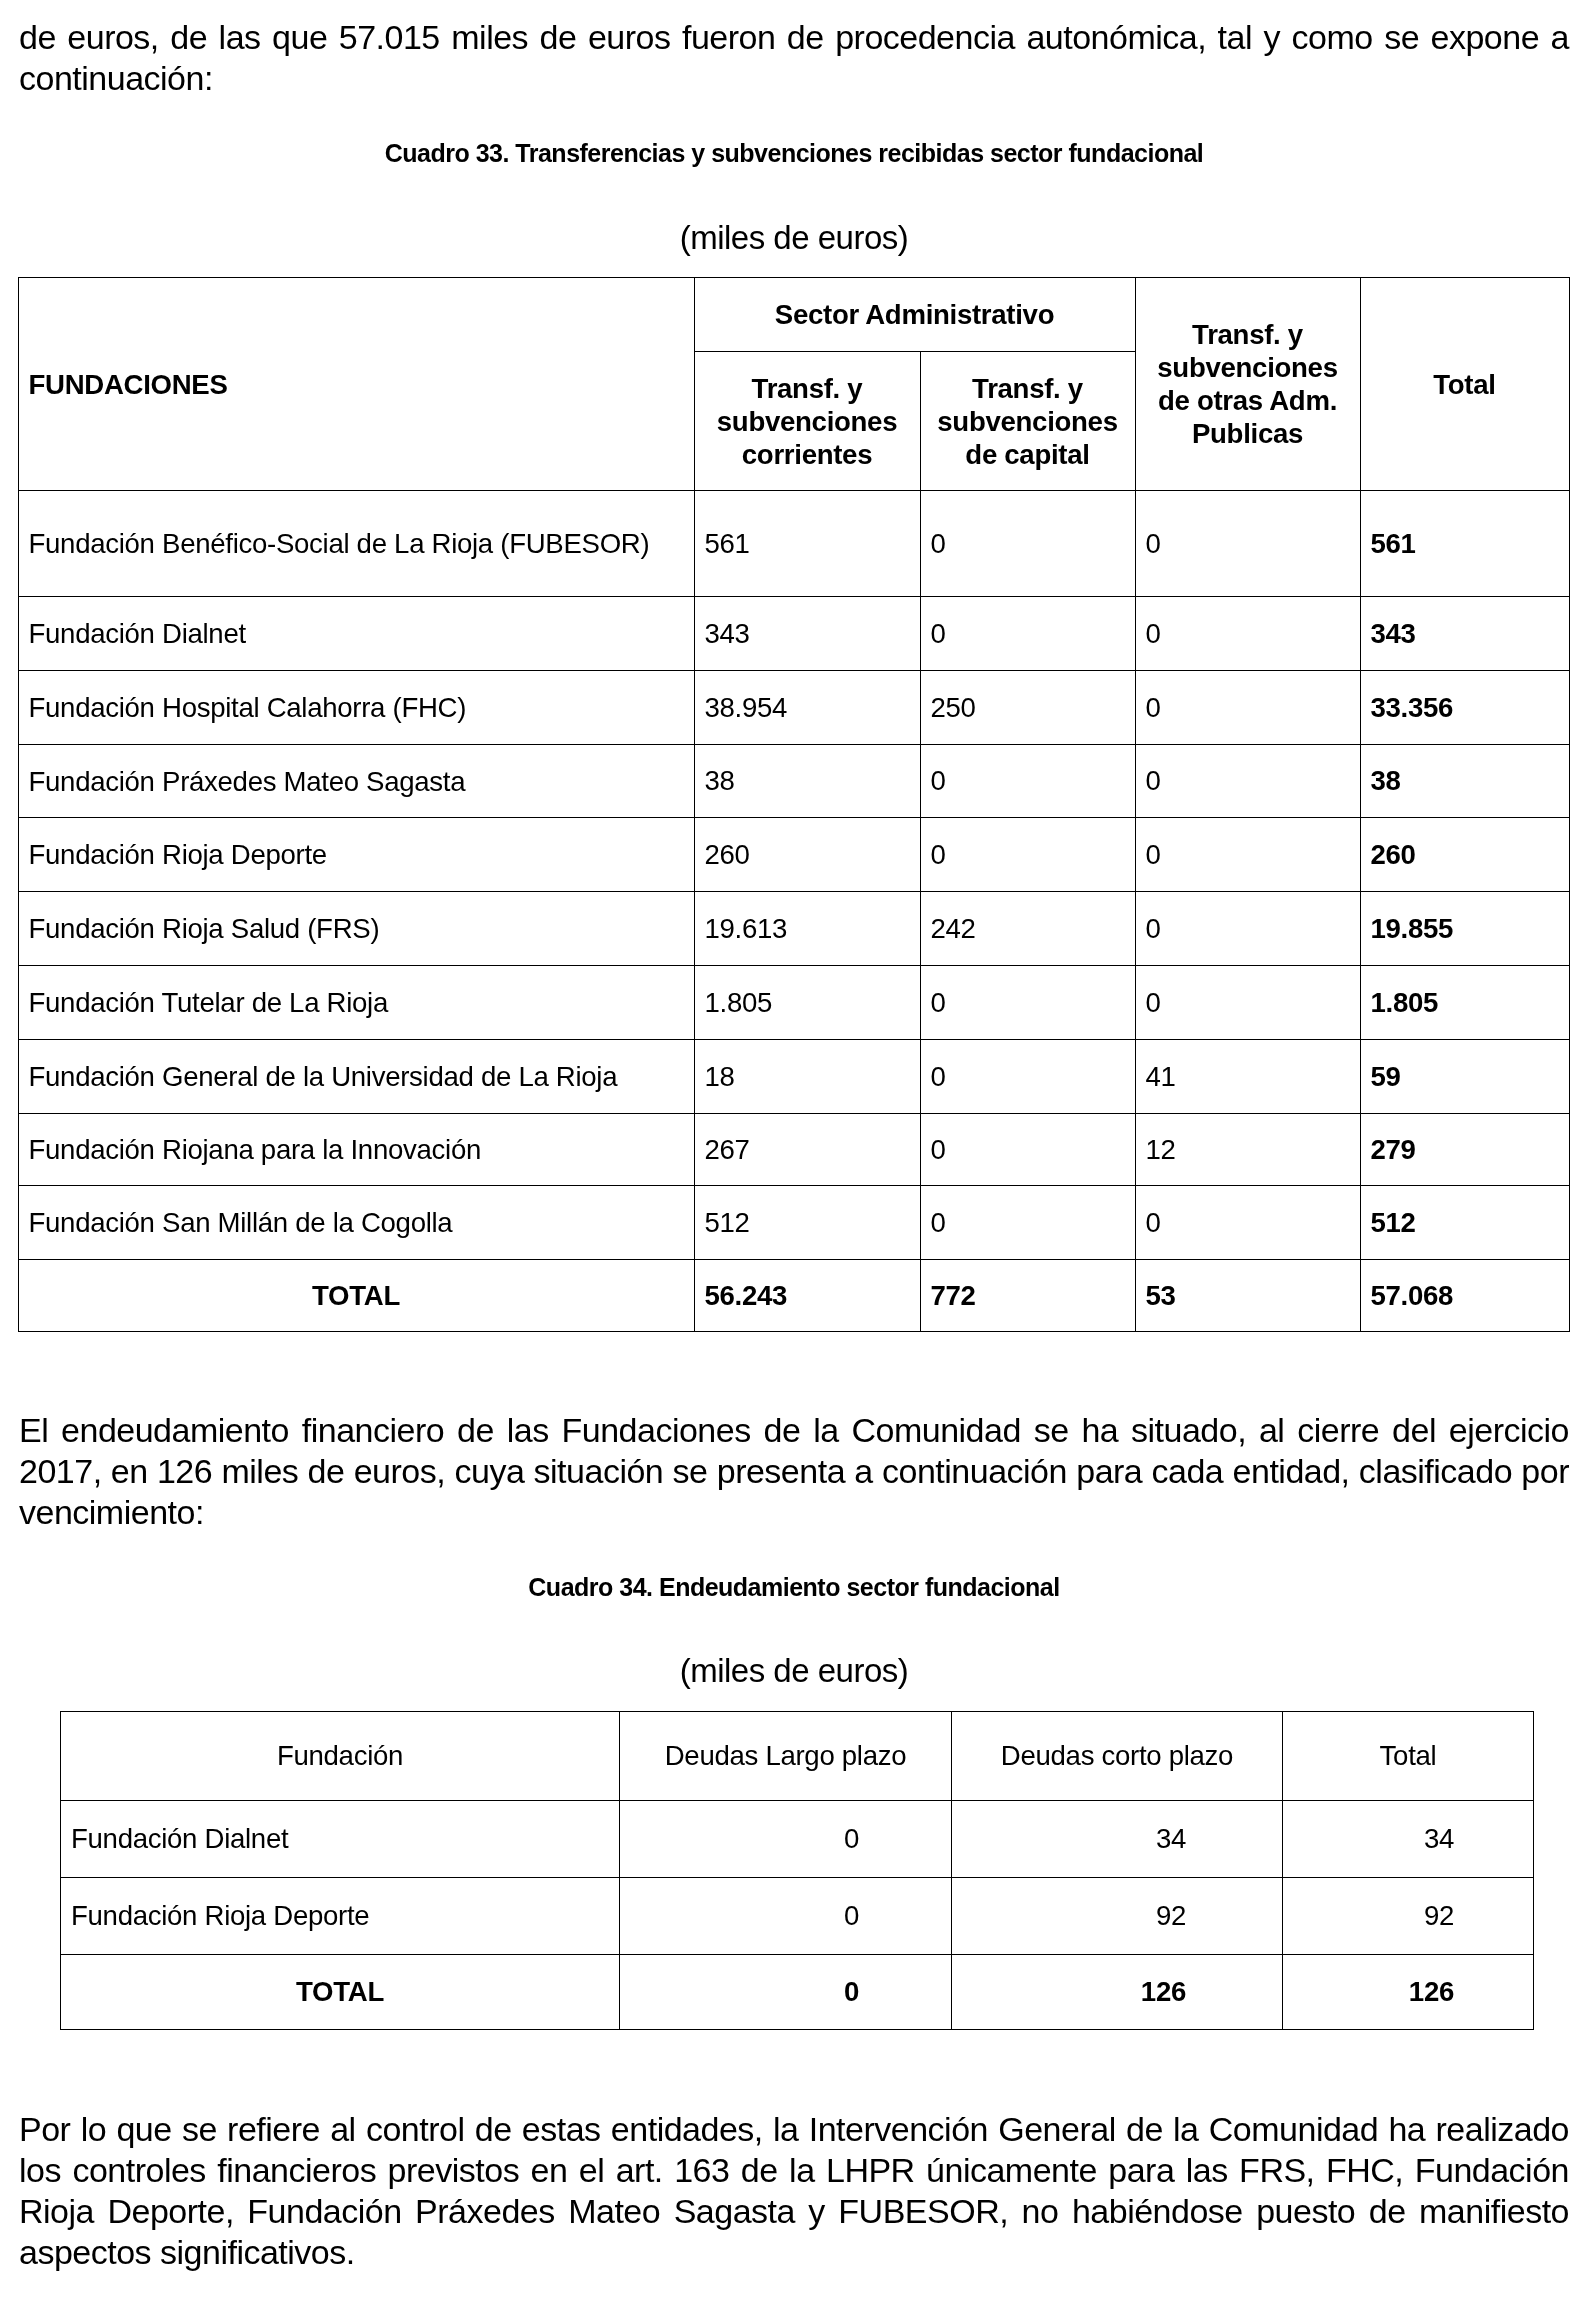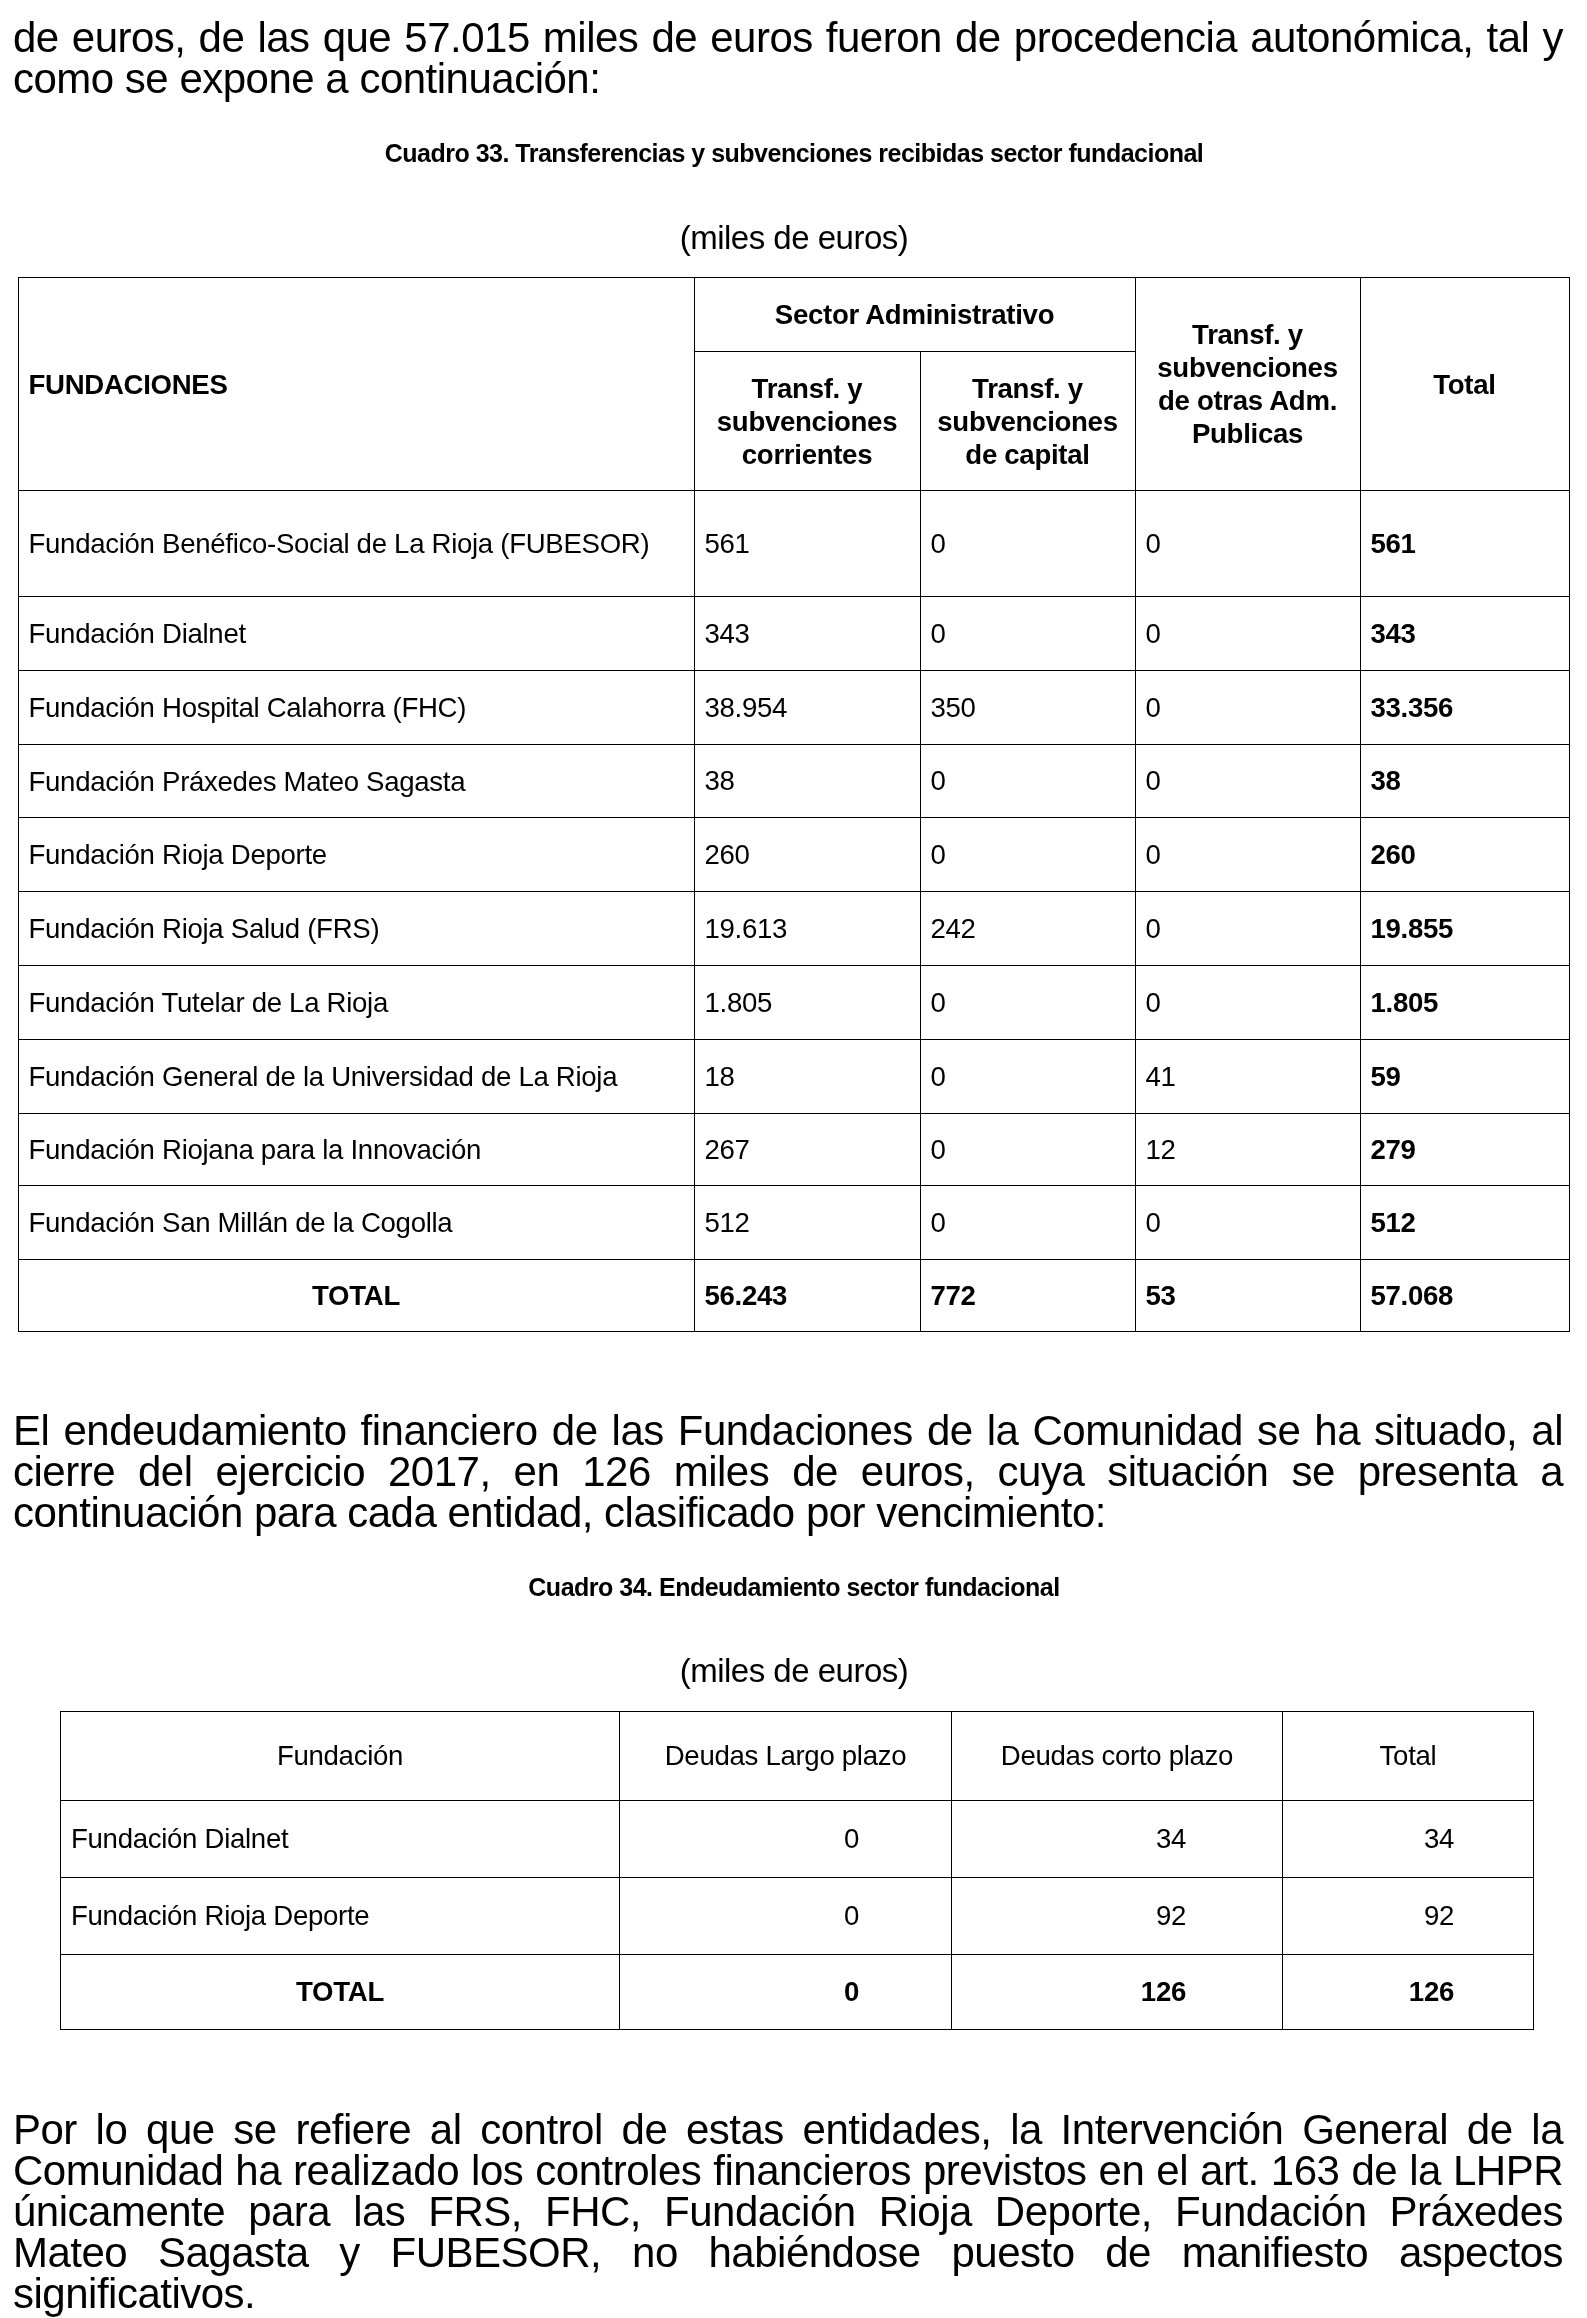--- a/index.html
+++ b/index.html
@@ -1,18 +1,18 @@
 <!DOCTYPE html>
 <html style="font-size:13.4px"><head>
 <meta charset="utf-8">
 <style>
   html, body { margin: 0; padding: 0; background: #ffffff; }
   body { width: 1588px; height: 2319px; position: relative; overflow: hidden;
          font-family: "Liberation Sans", sans-serif; color: #000; }
-  .para { position: absolute; left: 13px; width: 1550px; font-size: 42px; line-height: 41px;
+  .para { position: absolute; left: 19px; width: 1550px; font-size: 34px; line-height: 41px;
           text-align: justify; letter-spacing: -0.5px; }
   .caption { position: absolute; left: 0; width: 1588px; text-align: center; font-size: 25px;
              font-weight: bold; letter-spacing: -0.5px; }
   .units { position: absolute; left: 0; width: 1588px; text-align: center; font-size: 33px;
            letter-spacing: -0.5px; }
   table { position: absolute; border-collapse: collapse; table-layout: fixed; }
   td, th { border: 1.7px solid #000; padding: 0 10px; font-size: 27.6px; letter-spacing: -0.3px; }
   #t1 { left: 17.5px; top: 277px; width: 1551px; }
   #t1 th { font-weight: bold; text-align: center; line-height: 33px; }
   #t1 td.name { text-align: justify; text-align-last: left; line-height: 33px; }
@@ -69,21 +69,21 @@
       <tr style="height: 74px;">
         <td class="name">Fundación Dialnet</td>
         <td class="num">343</td>
         <td class="num">0</td>
         <td class="num colD">0</td>
         <td class="num colE">343</td>
       </tr>
       <tr style="height: 74px;">
         <td class="name">Fundación Hospital Calahorra (FHC)</td>
         <td class="num">38.954</td>
-        <td class="num">350</td>
+        <td class="num">250</td>
         <td class="num colD">0</td>
         <td class="num colE">33.356</td>
       </tr>
       <tr style="height: 73px;">
         <td class="name">Fundación Práxedes Mateo Sagasta</td>
         <td class="num">38</td>
         <td class="num">0</td>
         <td class="num colD">0</td>
         <td class="num colE">38</td>
       </tr>

